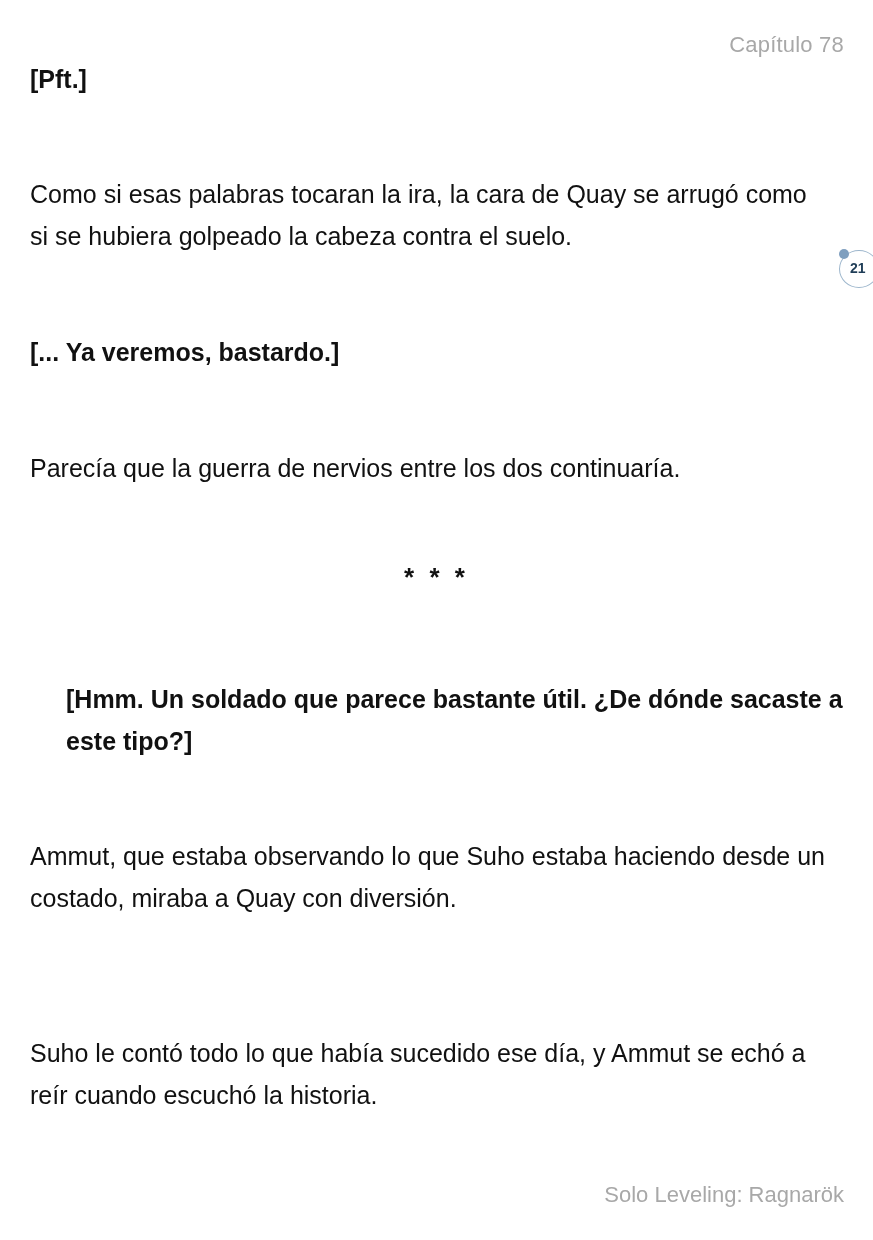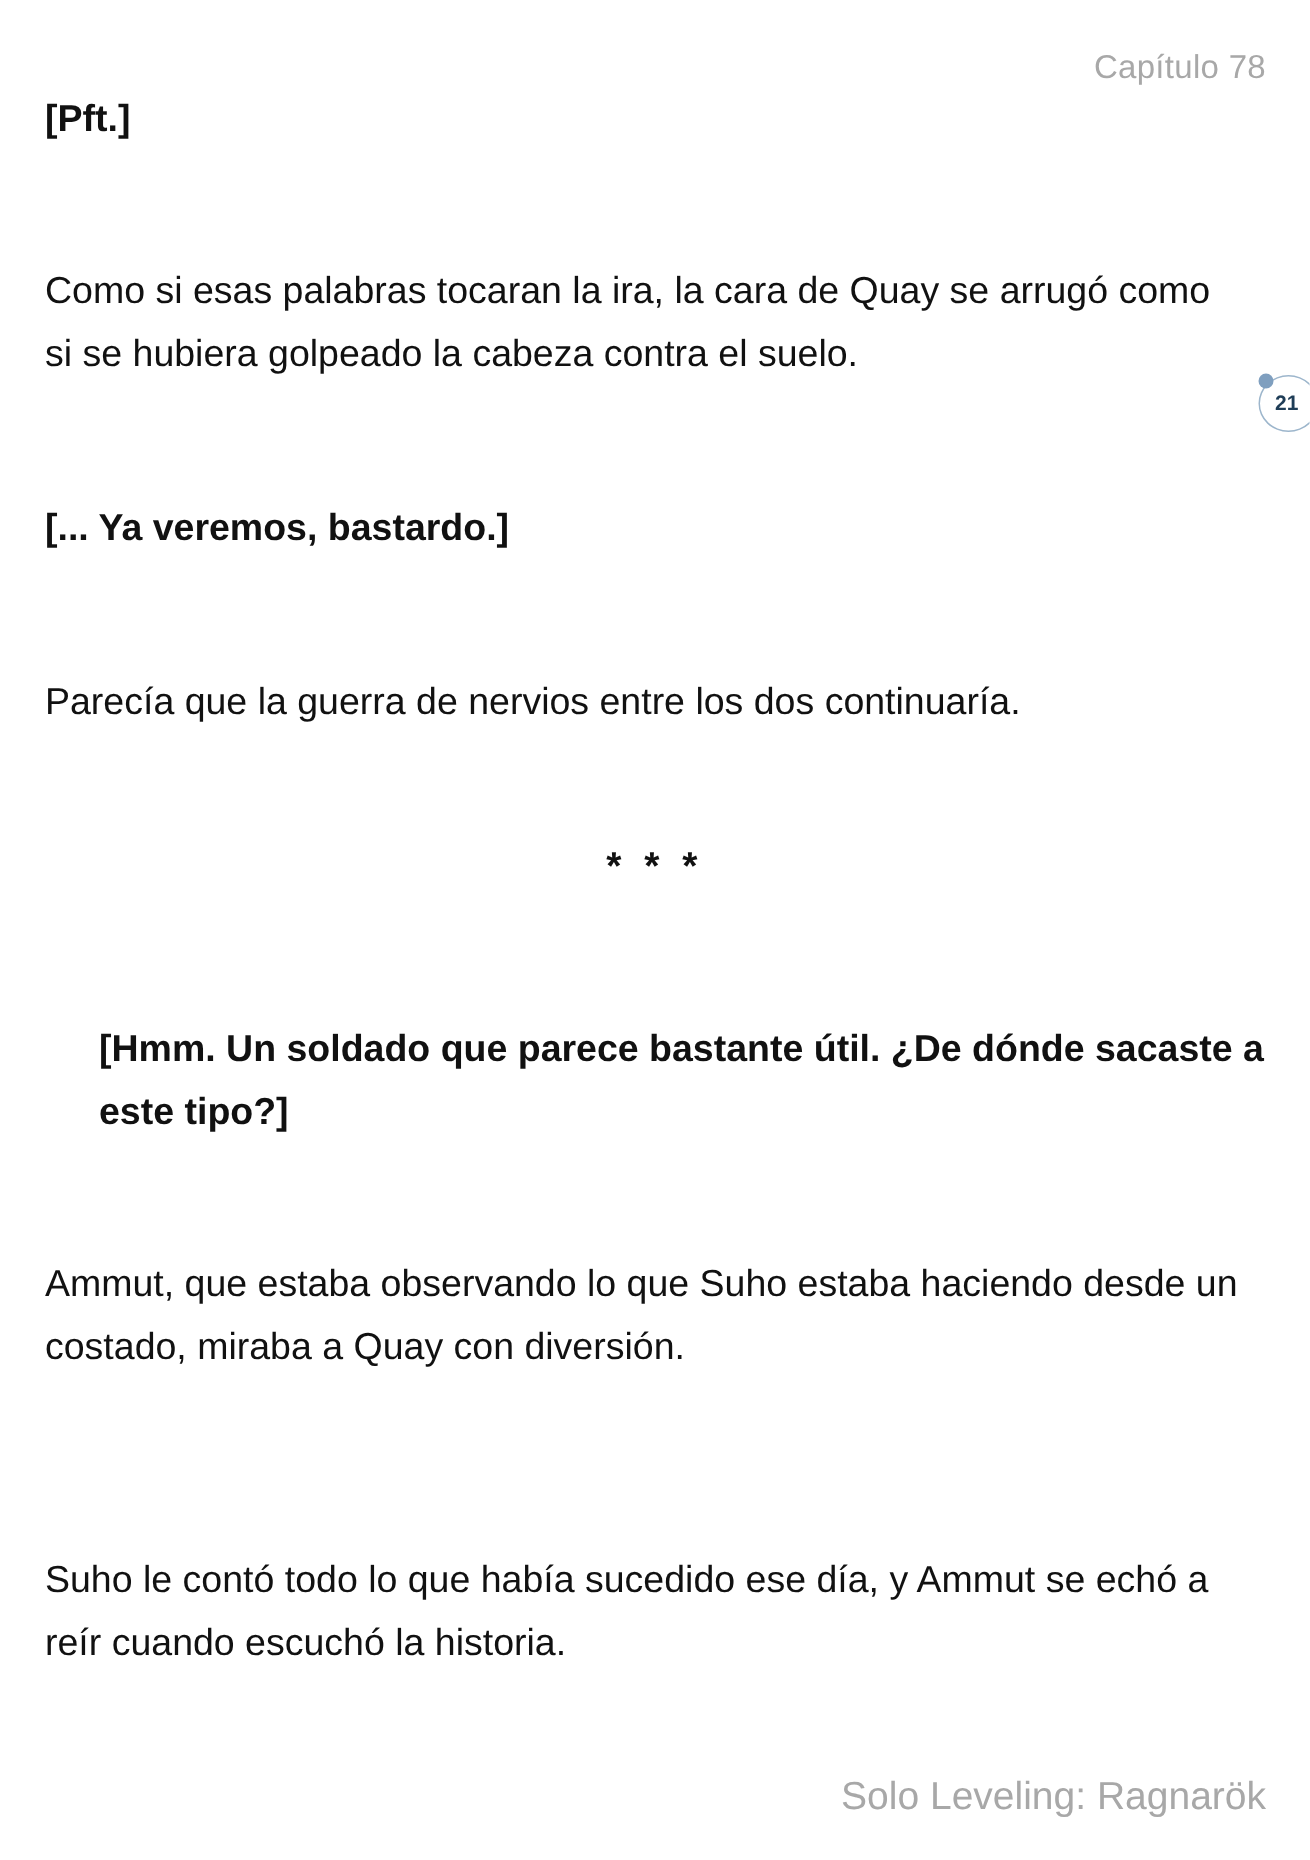--- a/index.html
+++ b/index.html
@@ -67,21 +67,21 @@
       width: 873px;
       text-align: center;
       font-size: 26px;
       font-weight: bold;
       letter-spacing: 4px;
     }
     .footer {
       position: absolute;
       top: 1182px;
       right: 29px;
-      font-size: 26px;
+      font-size: 22px;
       color: #a8a8a8;
       display: flex;
       gap: 32px;
     }
   </style>
 </head>
 <body>
 
 <div class="chapter-header">Capítulo 78</div>
 

